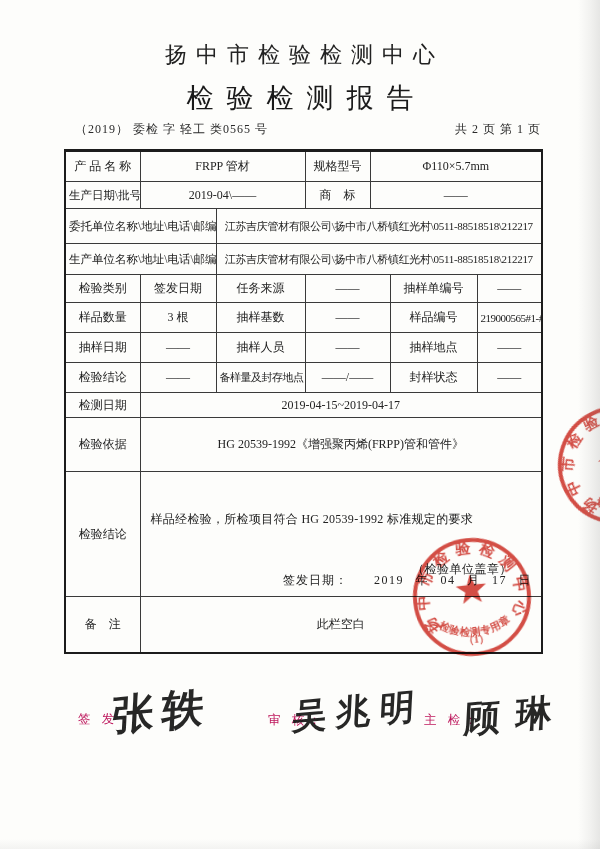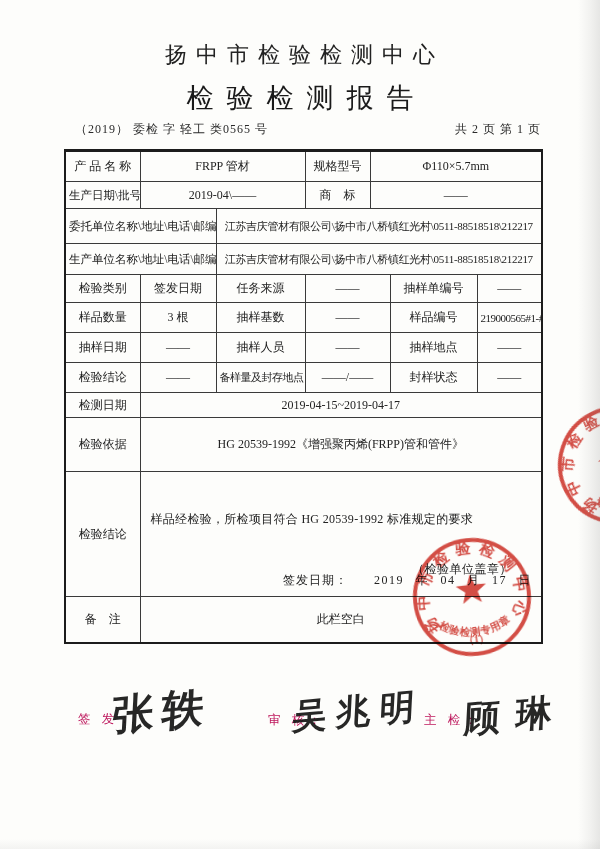--- a/index.html
+++ b/index.html
@@ -146,21 +146,21 @@
       <td colspan="6">
         <div class="concl">
           <div class="concl-text">样品经检验，所检项目符合 HG 20539-1992 标准规定的要求</div>
           <div class="seal-note">（检验单位盖章）</div>
           <div class="issue-line">
             <span>签发日期：</span><span class="issue-date">2019 年 04 月 17 日</span>
           </div>
         </div>
       </td>
     </tr>
-    <tr style="height:46px">
+    <tr style="height:56px">
       <td>备　注</td>
       <td colspan="6" class="left">此栏空白</td>
     </tr>
   </tbody>
     </table>
 
   <svg class="stamp stamp-main" width="160" height="160" viewBox="0 0 160 160">
     <circle cx="80" cy="80" r="57" fill="none" stroke-width="4" stroke="#cf352c"></circle>
     <path id="a1o" d="M 48.9,111.1 A 44,44 0 1 1 111.1,111.1" fill="none"></path>
     <path id="a1i" d="M 42,106 A 64,64 0 0 0 118,106" fill="none"></path>

